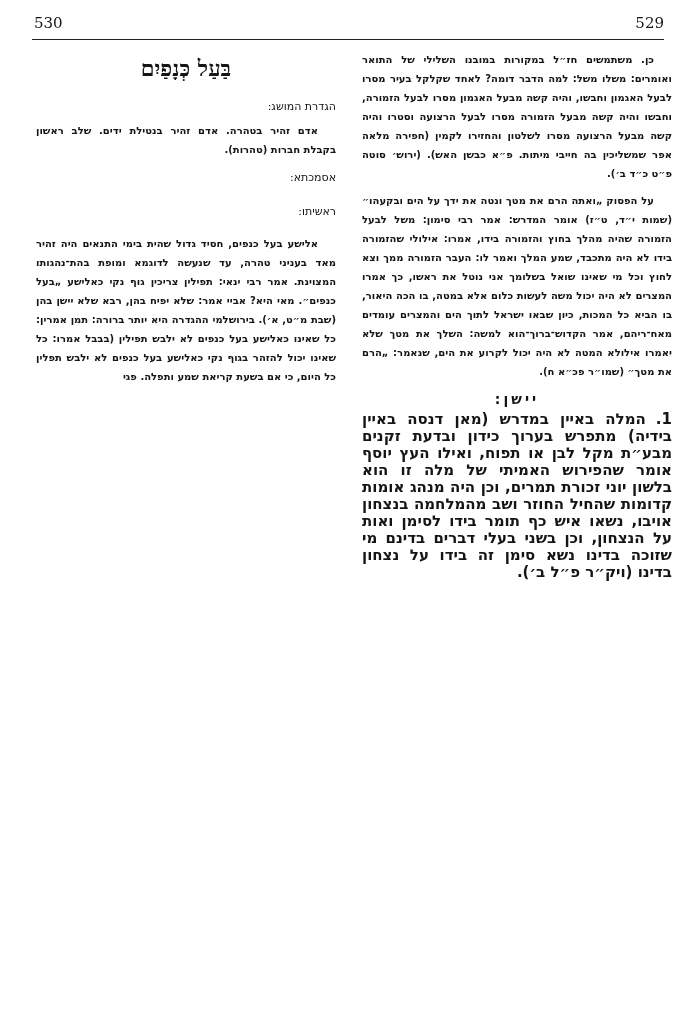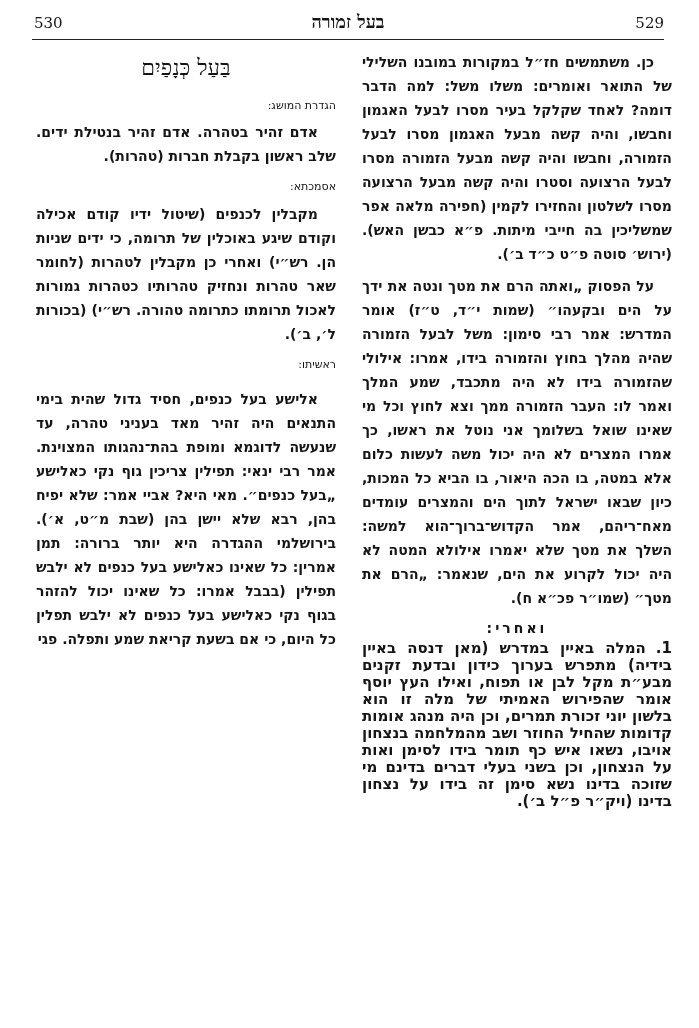--- a/index.html
+++ b/index.html
@@ -7,57 +7,55 @@
            font-family: "DejaVu Sans", sans-serif; color: #151515; }
     .page-header { position: absolute; left: 32px; top: 14px; width: 632px; height: 26px; }
     .page-num { position: absolute; top: 0; font-family: "DejaVu Serif", serif; font-size: 15px; font-weight: normal; }
     .page-num.left { left: 2px; }
     .page-num.right { right: 0px; }
     .running-title { position: absolute; left: 0; right: 0; top: -3px; text-align: center; font-family: "DejaVu Serif", serif; font-size: 18px; font-weight: bold; direction: rtl; }
     .header-rule { position: absolute; left: 32px; top: 39px; width: 632px; height: 0; border-top: 1.5px solid #222; }
     .col { position: absolute; top: 50px; direction: rtl; text-align: justify; }
     .col.right { left: 362px; width: 310px; }
     .col.left { left: 36px; width: 300px; }
-    p { margin: 0; font-size: 14px; line-height: 24px; font-weight: bold; text-align-last: right; }
+    p { margin: 0; font-size: 10px; line-height: 19px; font-weight: bold; text-align-last: right; }
     p.indent { text-indent: 18px; }
     .gap { height: 8px; }
-    .section-title { text-align: left; font-family: "DejaVu Serif", serif; font-size: 22px; font-weight: normal; margin: 5px 0 14px 0; text-align-last: center; }
+    .section-title { text-align: left; font-family: "DejaVu Serif", serif; font-size: 22px; font-weight: bold; margin: 5px 0 14px 0; text-align-last: center; }
     .subhead { font-size: 11px; line-height: 21.4px; font-weight: normal; margin: 0 0 4px 0; }
     .notes-title { text-align: center; letter-spacing: 3px; font-size: 14px; font-weight: bold; margin: 10px 0 4px 0; }
     .note p { font-size: 15px; line-height: 17px; }
     .note-num { font-weight: bold; margin-left: 10px; }
   </style>
 </head>
 <body>
 
 <div class="page-header">
   <span class="page-num left">530</span>
-  <span class="running-title">בעל זמורה</span>
   <span class="page-num right">529</span>
 </div>
 <div class="header-rule"></div>
 
 <div class="col right">
   <p class="indent">כן. משתמשים חז״ל במקורות במובנו השלילי של התואר ואומרים: משלו משל: למה הדבר דומה? לאחד שקלקל בעיר מסרו לבעל האגמון וחבשו, והיה קשה מבעל האגמון מסרו לבעל הזמורה, וחבשו והיה קשה מבעל הזמורה מסרו לבעל הרצועה וסטרו והיה קשה מבעל הרצועה מסרו לשלטון והחזירו לקמין (חפירה מלאה אפר שמשליכין בה חייבי מיתות. פ״א כבשן האש). (ירוש׳ סוטה פ״ט כ״ד ב׳).</p>
   <div class="gap"></div>
   <p class="indent">על הפסוק „ואתה הרם את מטך ונטה את ידך על הים ובקעהו״ (שמות י״ד, ט״ז) אומר המדרש: אמר רבי סימון: משל לבעל הזמורה שהיה מהלך בחוץ והזמורה בידו, אמרו: אילולי שהזמורה בידו לא היה מתכבד, שמע המלך ואמר לו: העבר הזמורה ממך וצא לחוץ וכל מי שאינו שואל בשלומך אני נוטל את ראשו, כך אמרו המצרים לא היה יכול משה לעשות כלום אלא במטה, בו הכה היאור, בו הביא כל המכות, כיון שבאו ישראל לתוך הים והמצרים עומדים מאח־ריהם, אמר הקדוש־ברוך־הוא למשה: השלך את מטך שלא יאמרו אילולא המטה לא היה יכול לקרוע את הים, שנאמר: „הרם את מטך״ (שמו״ר פכ״א ח).</p>
-  <div class="notes-title">ואחרי:</div>
+  <div class="notes-title">יישן:</div>
   <div class="note">
     <p><span class="note-num">1.</span><span>המלה באיין במדרש (מאן דנסה באיין בידיה) מתפרש בערוך כידון ובדעת זקנים מבע״ת מקל לבן או תפוח, ואילו העץ יוסף אומר שהפירוש האמיתי של מלה זו הוא בלשון יוני זכורת תמרים, וכן היה מנהג אומות קדומות שהחיל החוזר ושב מהמלחמה בנצחון אויבו, נשאו איש כף תומר בידו לסימן ואות על הנצחון, וכן בשני בעלי דברים בדינם מי שזוכה בדינו נשא סימן זה בידו על נצחון בדינו (ויק״ר פ״ל ב׳).</span></p>
   </div>
 </div>
 
 <div class="col left">
   <div class="section-title">בַּעַל כְּנָפַיִם</div>
 
   <div class="subhead">הגדרת המושג:</div>
   <p class="indent">אדם זהיר בטהרה. אדם זהיר בנטילת ידים. שלב ראשון בקבלת חברות (טהרות).</p>
   <div class="gap"></div>
 
   <div class="subhead">אסמכתא:</div>
-  <p class="indent">מקבלין לכנפים (שיטול ידיו קודם אכילה וקודם שיגע באוכלין של תרומה, כי ידים שניות הן. רש״י) ואחרי כן מקבלין לטהרות (לחומר שאר טהרות ונחזיק טהרותיו כטהרות גמורות לאכול תרומתו כתרומה טהורה. רש״י) (בכורות ל׳, ב׳).</p>
   <div class="gap"></div>
 
   <div class="subhead">ראשיתו:</div>
   <div class="gap"></div>
 
   <p class="indent">אלישע בעל כנפים, חסיד גדול שהית בימי התנאים היה זהיר מאד בעניני טהרה, עד שנעשה לדוגמא ומופת בהת־נהגותו המצוינת. אמר רבי ינאי: תפילין צריכין גוף נקי כאלישע „בעל כנפים״. מאי היא? אביי אמר: שלא יפיח בהן, רבא שלא יישן בהן (שבת מ״ט, א׳). בירושלמי ההגדרה היא יותר ברורה: תמן אמרין: כל שאינו כאלישע בעל כנפים לא ילבש תפילין (בבבל אמרו: כל שאינו יכול להזהר בגוף נקי כאלישע בעל כנפים לא ילבש תפלין כל היום, כי אם בשעת קריאת שמע ותפלה. פגי</p>
 </div>
 
 </body></html>

